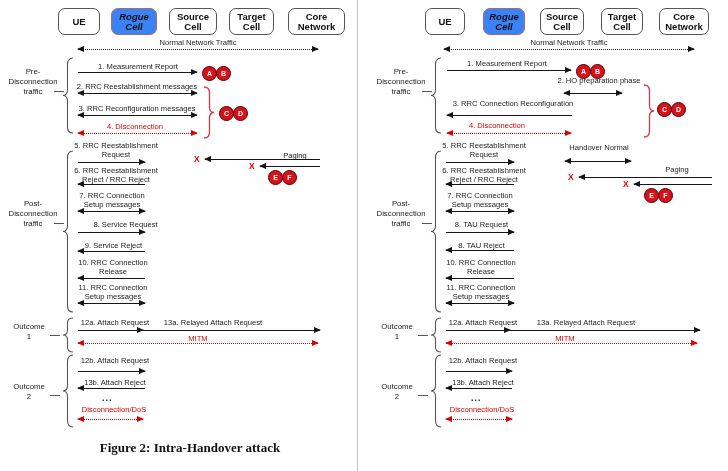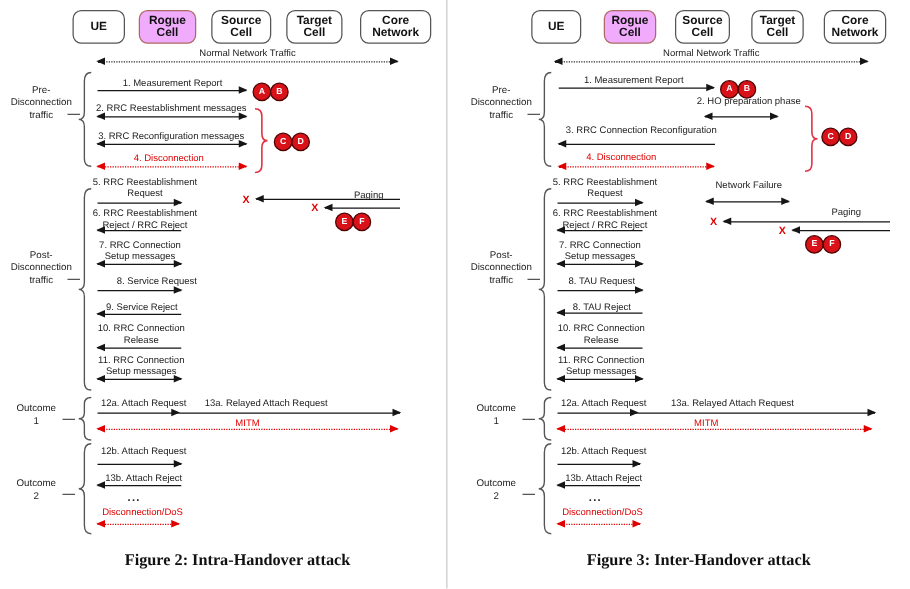--- a/index.html
+++ b/index.html
@@ -4,21 +4,21 @@
 <style>
   html,body{margin:0;padding:0;background:#fff;}
   #stage{position:relative;width:728px;height:471px;background:#ffffff;overflow:hidden;
          font-family:"Liberation Sans",sans-serif;}
   .divider{position:absolute;top:0;bottom:0;width:1px;background:#c9c9c9;}
   .panel{position:absolute;top:0;width:364px;height:418px;}
 
   .ent{position:absolute;top:8px;height:27px;border:1.4px solid #555;border-radius:7px;
        background:#fff;display:flex;align-items:center;justify-content:center;text-align:center;
        font-weight:bold;font-size:9.5px;line-height:1.05;color:#111;box-sizing:border-box;padding:1px 2px;}
-  .ent.rg{background:#f0abfc;border-color:#ad6a64;}
+  .ent.rg{background:#3b82f6;border-color:#ad6a64;font-style:italic;}
 
   .lb{position:absolute;font-size:7.6px;line-height:1.22;color:#1c1c1c;text-align:center;}
   .lb.red{color:#e00000;}
 
   .ar{position:absolute;height:0;border-top:1.5px solid #151515;}
   .ar.dot{border-top:1.7px dotted #2a2a2a;}
   .ar.rdot{border-top:1.7px dotted #e00000;}
   .ar.r::after{content:"";position:absolute;right:-1px;top:-4.4px;width:0;height:0;
       border-top:3.6px solid transparent;border-bottom:3.6px solid transparent;border-left:7px solid #151515;}
   .ar.l::before{content:"";position:absolute;left:-1px;top:-4.4px;width:0;height:0;
@@ -241,21 +241,21 @@
         <path d="M1 1 Q6.5 1 6.5 7 L6.5 21.5 Q6.5 27 11 27 Q6.5 27 6.5 32.5 L6.5 47 Q6.5 53 1 53" fill="none" stroke="#e03545" stroke-width="1.3"></path>
       </svg>
     <div class="bp" style="left:293px;top:102px">
       <span class="bg">C</span>
       <span class="bg">D</span>
     </div>
 
     <div class="lb" style="left:74px;top:141px;width:92px">5. RRC Reestablishment Request</div>
     <div class="ar r" style="left:82px;top:162px;width:68px"></div>
 
-    <div class="lb" style="left:194px;top:143px;width:82px">Network Failure</div>
+    <div class="lb" style="left:194px;top:143px;width:82px">Handover Normal</div>
     <div class="ar l r" style="left:201px;top:161px;width:66px"></div>
 
     <div class="lb" style="left:288px;top:165px;width:50px">Paging</div>
     <div class="ar l" style="left:215px;top:177px;width:133px"></div>
     <div class="xm" style="left:204px;top:173px">X</div>
     <div class="ar l" style="left:270px;top:184px;width:78px"></div>
     <div class="xm" style="left:259px;top:180px">X</div>
     <div class="bp" style="left:280px;top:188px">
       <span class="bg">E</span>
       <span class="bg">F</span>
@@ -287,16 +287,15 @@
     <div class="ar rdot l r" style="left:82px;top:343px;width:251px"></div>
 
     <div class="lb" style="left:74px;top:356px;width:90px">12b. Attach Request</div>
     <div class="ar r" style="left:82px;top:371px;width:66px"></div>
     <div class="lb" style="left:74px;top:378px;width:90px">13b. Attach Reject</div>
     <div class="ar l" style="left:82px;top:388px;width:66px"></div>
     <div class="dots" style="left:107px;top:393px">...</div>
     <div class="lb red" style="left:72px;top:405px;width:92px">Disconnection/DoS</div>
     <div class="ar rdot l r" style="left:82px;top:419px;width:66px"></div>
 
-    <div class="cap" style="left:45px;top:440px;width:300px">Figure 3: Inter-Handover attack</div>
   </div>
 
 </div>
 
 </body></html>

